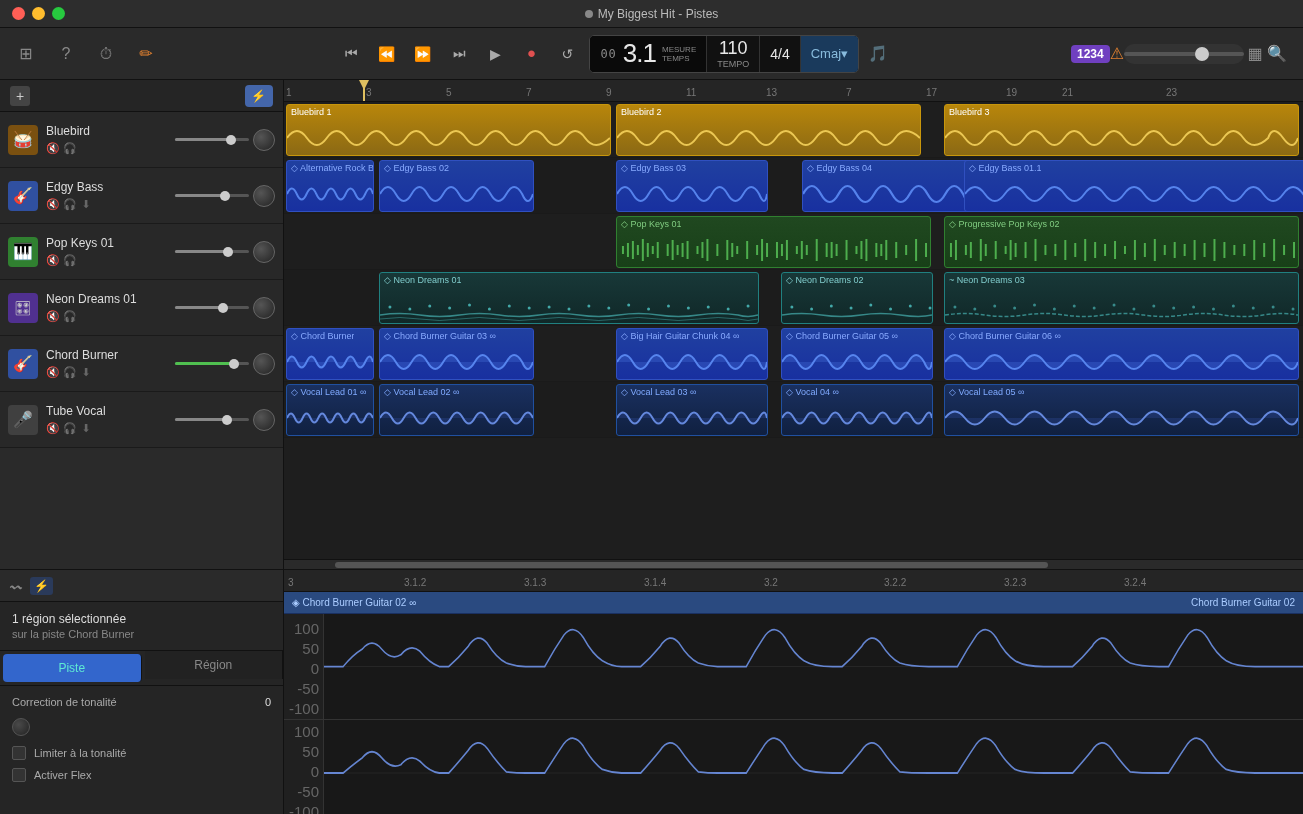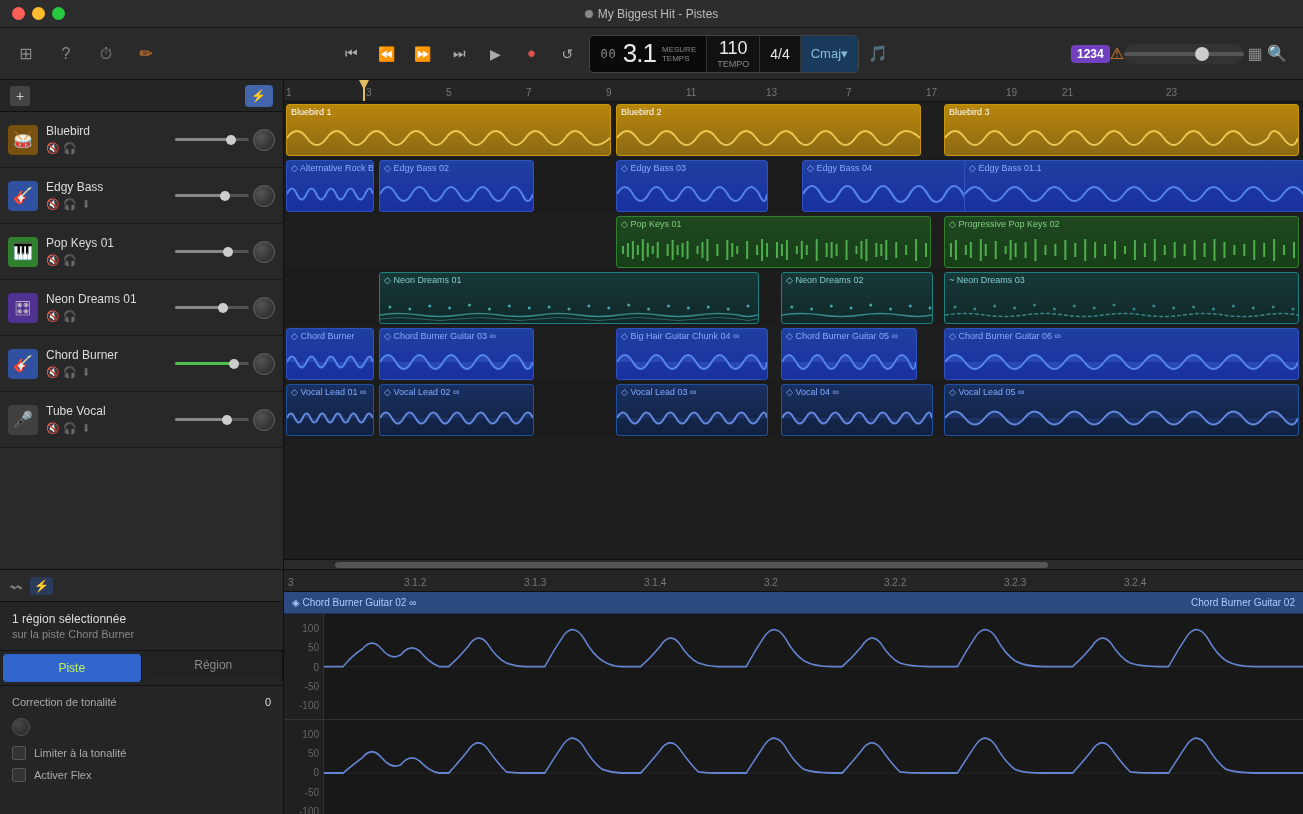--- a/index.html
+++ b/index.html
@@ -363,21 +363,21 @@
       align-items: center;
       justify-content: center;
       font-size: 12px;
       cursor: pointer;
       background: #222;
       color: #888;
       border-right: 1px solid #111;
     }
     .editor-tab-active {
       background: #3366cc;
-      color: #bef264;
+      color: #5eead4;
       border-radius: 4px;
       margin: 3px;
     }
 
     .editor-params { padding: 10px 12px; }
     .param-row {
       display: flex;
       align-items: center;
       margin-bottom: 10px;
     }
@@ -458,21 +458,21 @@
       top: 0;
       bottom: 0;
       background: #202020;
       border-right: 1px solid #333;
       display: flex;
       flex-direction: column;
       justify-content: space-around;
       padding: 5px 0;
     }
     .wf-scale-label {
-      font-size: 10px;
+      font-size: 15px;
       color: #666;
       text-align: right;
       padding-right: 4px;
     }
 
     .wf-content {
       position: absolute;
       left: 40px;
       right: 0;
       top: 0;
@@ -953,21 +953,21 @@
           <svg class="waveform" style="position:absolute;top:14px;left:0;height:38px;" viewBox="0 0 155 38" preserveAspectRatio="none">
             <path d="M0,19 Q8,5 16,19 Q24,33 32,19 Q40,5 48,19 Q56,33 64,19 Q72,5 80,19 Q88,33 96,19 Q104,5 112,19 Q120,33 128,19 Q136,5 144,19 Q150,33 155,19" stroke="rgba(100,150,255,0.8)" stroke-width="2" fill="rgba(100,150,255,0.2)"></path>
           </svg>
         </div>
         <div class="clip clip-blue" style="left:332px;width:152px;">
           <div class="clip-label">◇ Big Hair Guitar Chunk 04 ∞</div>
           <svg class="waveform" style="position:absolute;top:14px;left:0;height:38px;" viewBox="0 0 152 38" preserveAspectRatio="none">
             <path d="M0,19 Q8,5 16,19 Q24,33 32,19 Q40,5 48,19 Q56,33 64,19 Q72,5 80,19 Q88,33 96,19 Q104,5 112,19 Q120,33 128,19 Q136,5 144,19 Q150,33 152,19" stroke="rgba(100,150,255,0.8)" stroke-width="2" fill="rgba(100,150,255,0.2)"></path>
           </svg>
         </div>
-        <div class="clip clip-blue" style="left:497px;width:136px;">
+        <div class="clip clip-blue" style="left:497px;width:152px;">
           <div class="clip-label">◇ Chord Burner Guitar 05 ∞</div>
           <svg class="waveform" style="position:absolute;top:14px;left:0;height:38px;" viewBox="0 0 152 38" preserveAspectRatio="none">
             <path d="M0,19 Q8,5 16,19 Q24,33 32,19 Q40,5 48,19 Q56,33 64,19 Q72,5 80,19 Q88,33 96,19 Q104,5 112,19 Q120,33 128,19 Q136,5 144,19 Q150,33 152,19" stroke="rgba(100,150,255,0.8)" stroke-width="2" fill="rgba(100,150,255,0.2)"></path>
           </svg>
         </div>
         <div class="clip clip-blue" style="left:660px;width:355px;">
           <div class="clip-label">◇ Chord Burner Guitar 06 ∞</div>
           <svg class="waveform" style="position:absolute;top:14px;left:0;height:38px;" viewBox="0 0 355 38" preserveAspectRatio="none">
             <path d="M0,19 Q10,5 20,19 Q30,33 40,19 Q50,5 60,19 Q70,33 80,19 Q90,5 100,19 Q110,33 120,19 Q130,5 140,19 Q150,33 160,19 Q170,5 180,19 Q190,33 200,19 Q210,5 220,19 Q230,33 240,19 Q250,5 260,19 Q270,33 280,19 Q290,5 300,19 Q310,33 320,19 Q330,5 340,19 Q350,33 355,19" stroke="rgba(100,150,255,0.8)" stroke-width="2" fill="rgba(100,150,255,0.2)"></path>
           </svg>

